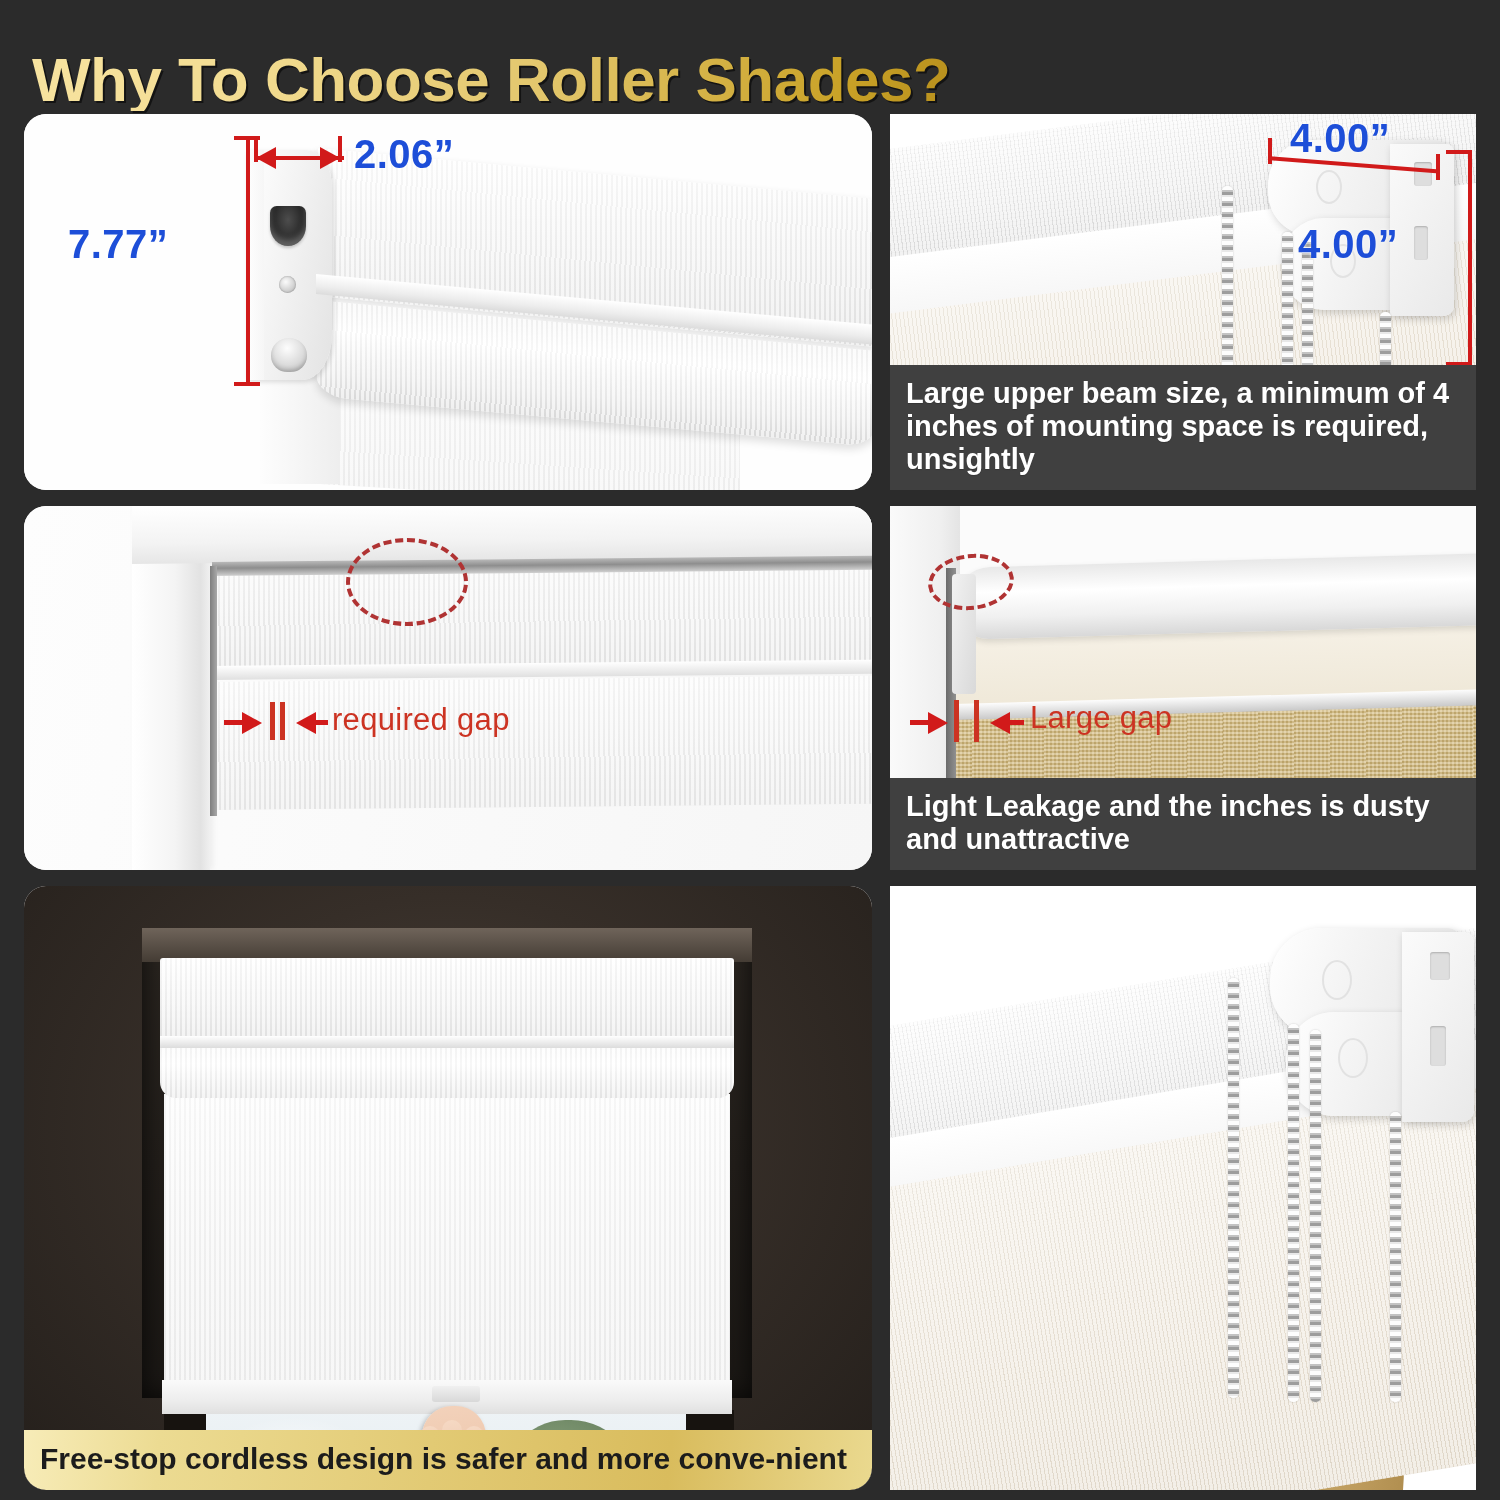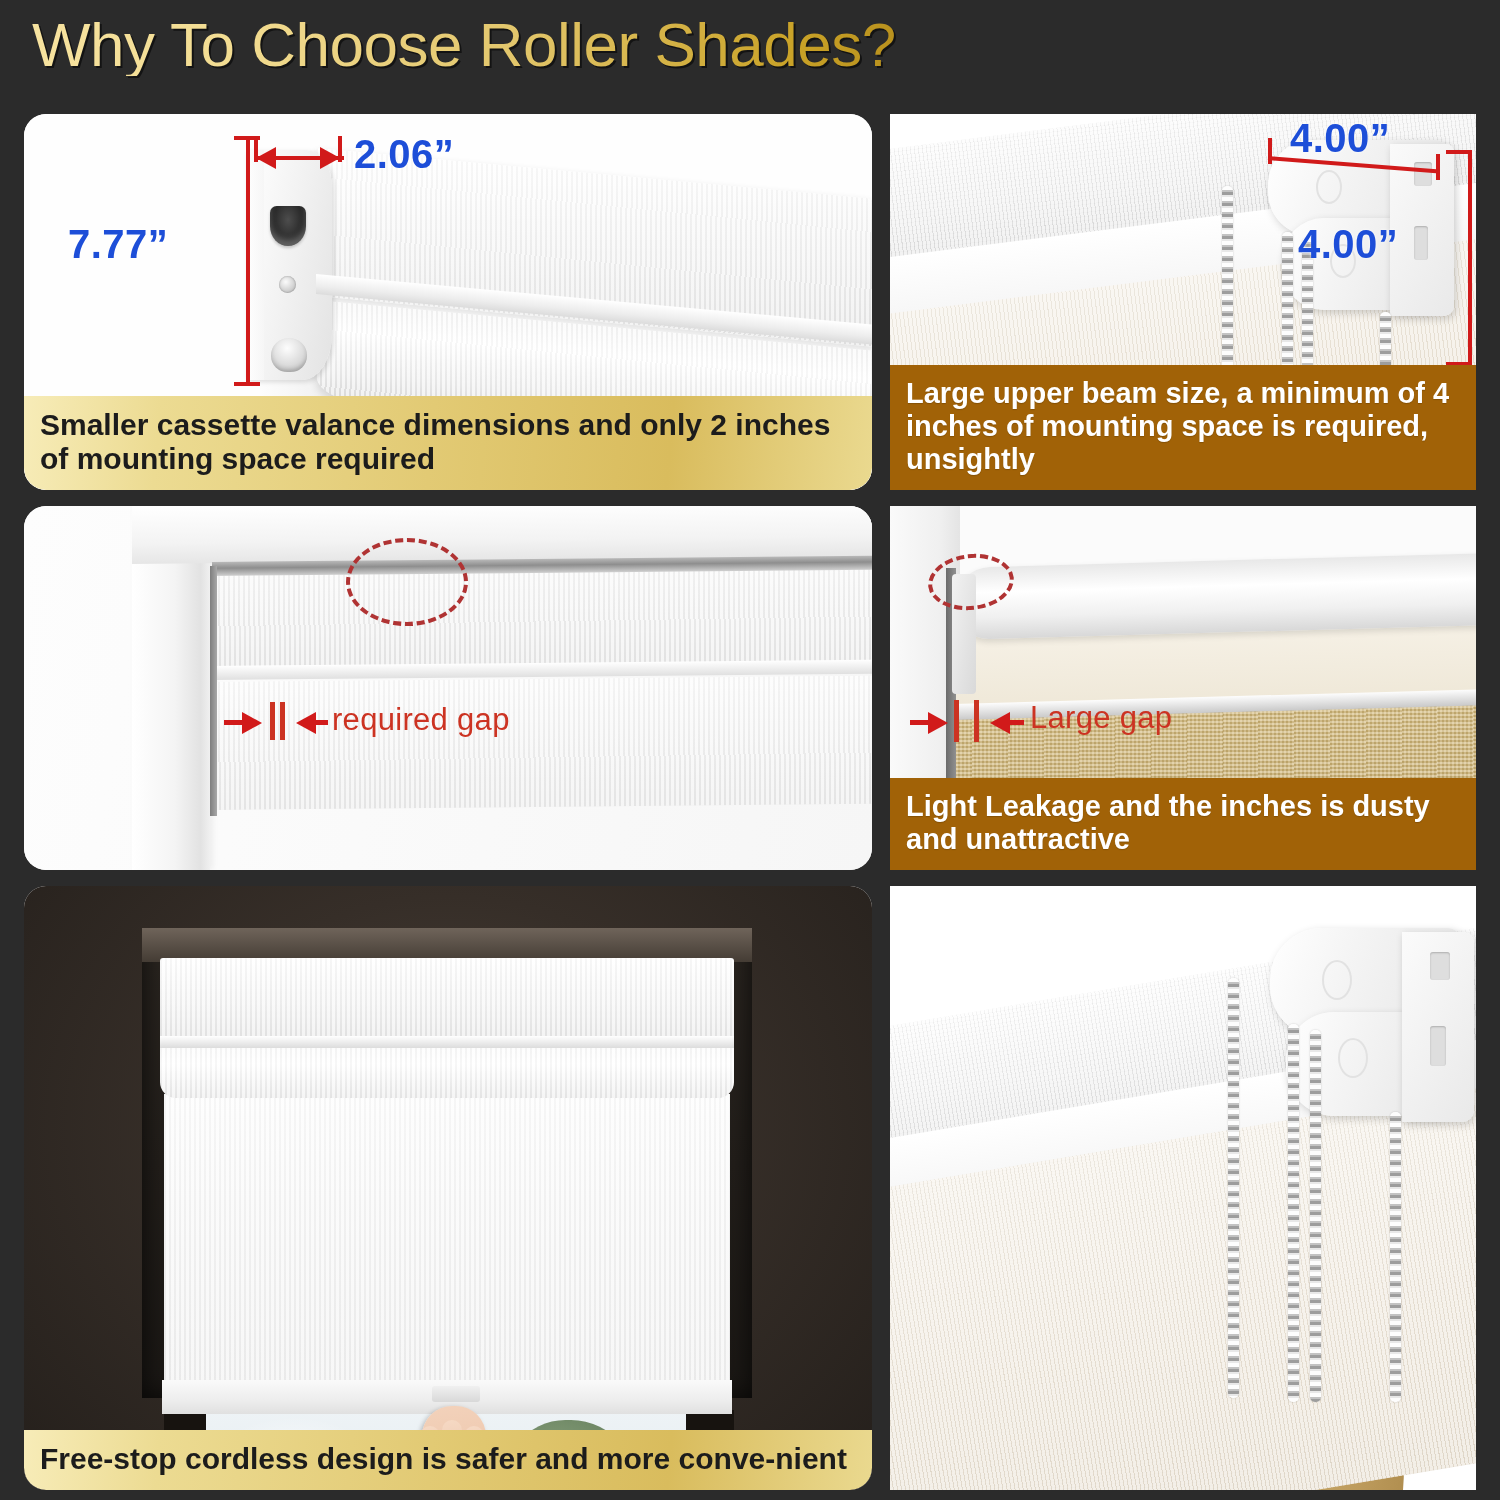--- a/index.html
+++ b/index.html
@@ -8,30 +8,31 @@
     background:#2b2b2b;
     font-family:"Liberation Sans", sans-serif;
     overflow:hidden;
     position:relative;
   }
 
   
   #title-bar { height:108px; padding:14px 0 0 32px; }
   #page-title {
     font-size:62px;
-    font-weight:normal;
+    font-weight:bold;
     letter-spacing:-0.5px;
     line-height:1;
     background:linear-gradient(100deg,#f7e3a0 0%,#f3dd93 22%,#e3c76d 55%,#c9a227 88%,#b8901d 100%);
     -webkit-background-clip:text;
     background-clip:text;
     color:transparent;
     -webkit-text-fill-color:transparent;
     display:inline-block;
     filter:drop-shadow(2px 2px 0 rgba(0,0,0,.55));
+    margin-top:35px;
   }
 
   
   #grid {
     position:absolute; left:0; top:108px;
     width:1500px; height:1392px;
     display:grid;
     grid-template-columns:884px 616px;
     grid-template-rows:392px 380px 620px;
   }
@@ -59,21 +60,21 @@
   }
   .caption.gold {
     background:linear-gradient(95deg,#f6e8ad 0%,#ead88c 18%,#e0c770 52%,#d8bb5c 78%,#e6d municipal 100%);
     background:linear-gradient(95deg,#f7ecb8 0%,#ecdb92 16%,#e2ca74 48%,#d9bc5d 76%,#ead98f 100%);
     color:#1c1c1c;
     font-size:30px;
     border-bottom-left-radius:22px;
     border-bottom-right-radius:22px;
   }
   .caption.gray {
-    background:#a16207;
+    background:#404040;
     color:#ffffff;
     font-size:29px;
     text-shadow:0 1px 1px rgba(0,0,0,.18);
   }
 
   
   .dimline { position:absolute; background:#d11a1a; z-index:30; }
   .dimline.h { height:4px; }
   .dimline.v { width:4px; }
   .tick { position:absolute; background:#d11a1a; z-index:30; }
@@ -478,21 +479,20 @@
         <div class="arrow left" style="left:232px; top:33px;"></div>
         <div class="arrow right" style="left:296px; top:33px;"></div>
         <div class="dimtext" style="left:330px; top:18px;">2.06”</div>
 
         <div class="tick h" style="left:210px; top:22px;"></div>
         <div class="tick h" style="left:210px; top:268px;"></div>
         <div class="dimline v" style="left:222px; top:22px; height:250px;"></div>
         <div class="dimtext" style="left:44px; top:108px;">7.77”</div>
       </div>
 
-      <div class="caption gold">Smaller cassette valance dimensions and only 2 inches of mounting space required</div>
     </div>
   </div>
 
   <div class="cell right">
     <div class="panel bad">
       <div class="stage">
         <div class="p2-stage"></div>
 
         <div class="p2-tan"></div>
         <div class="p2-fabric"></div>

